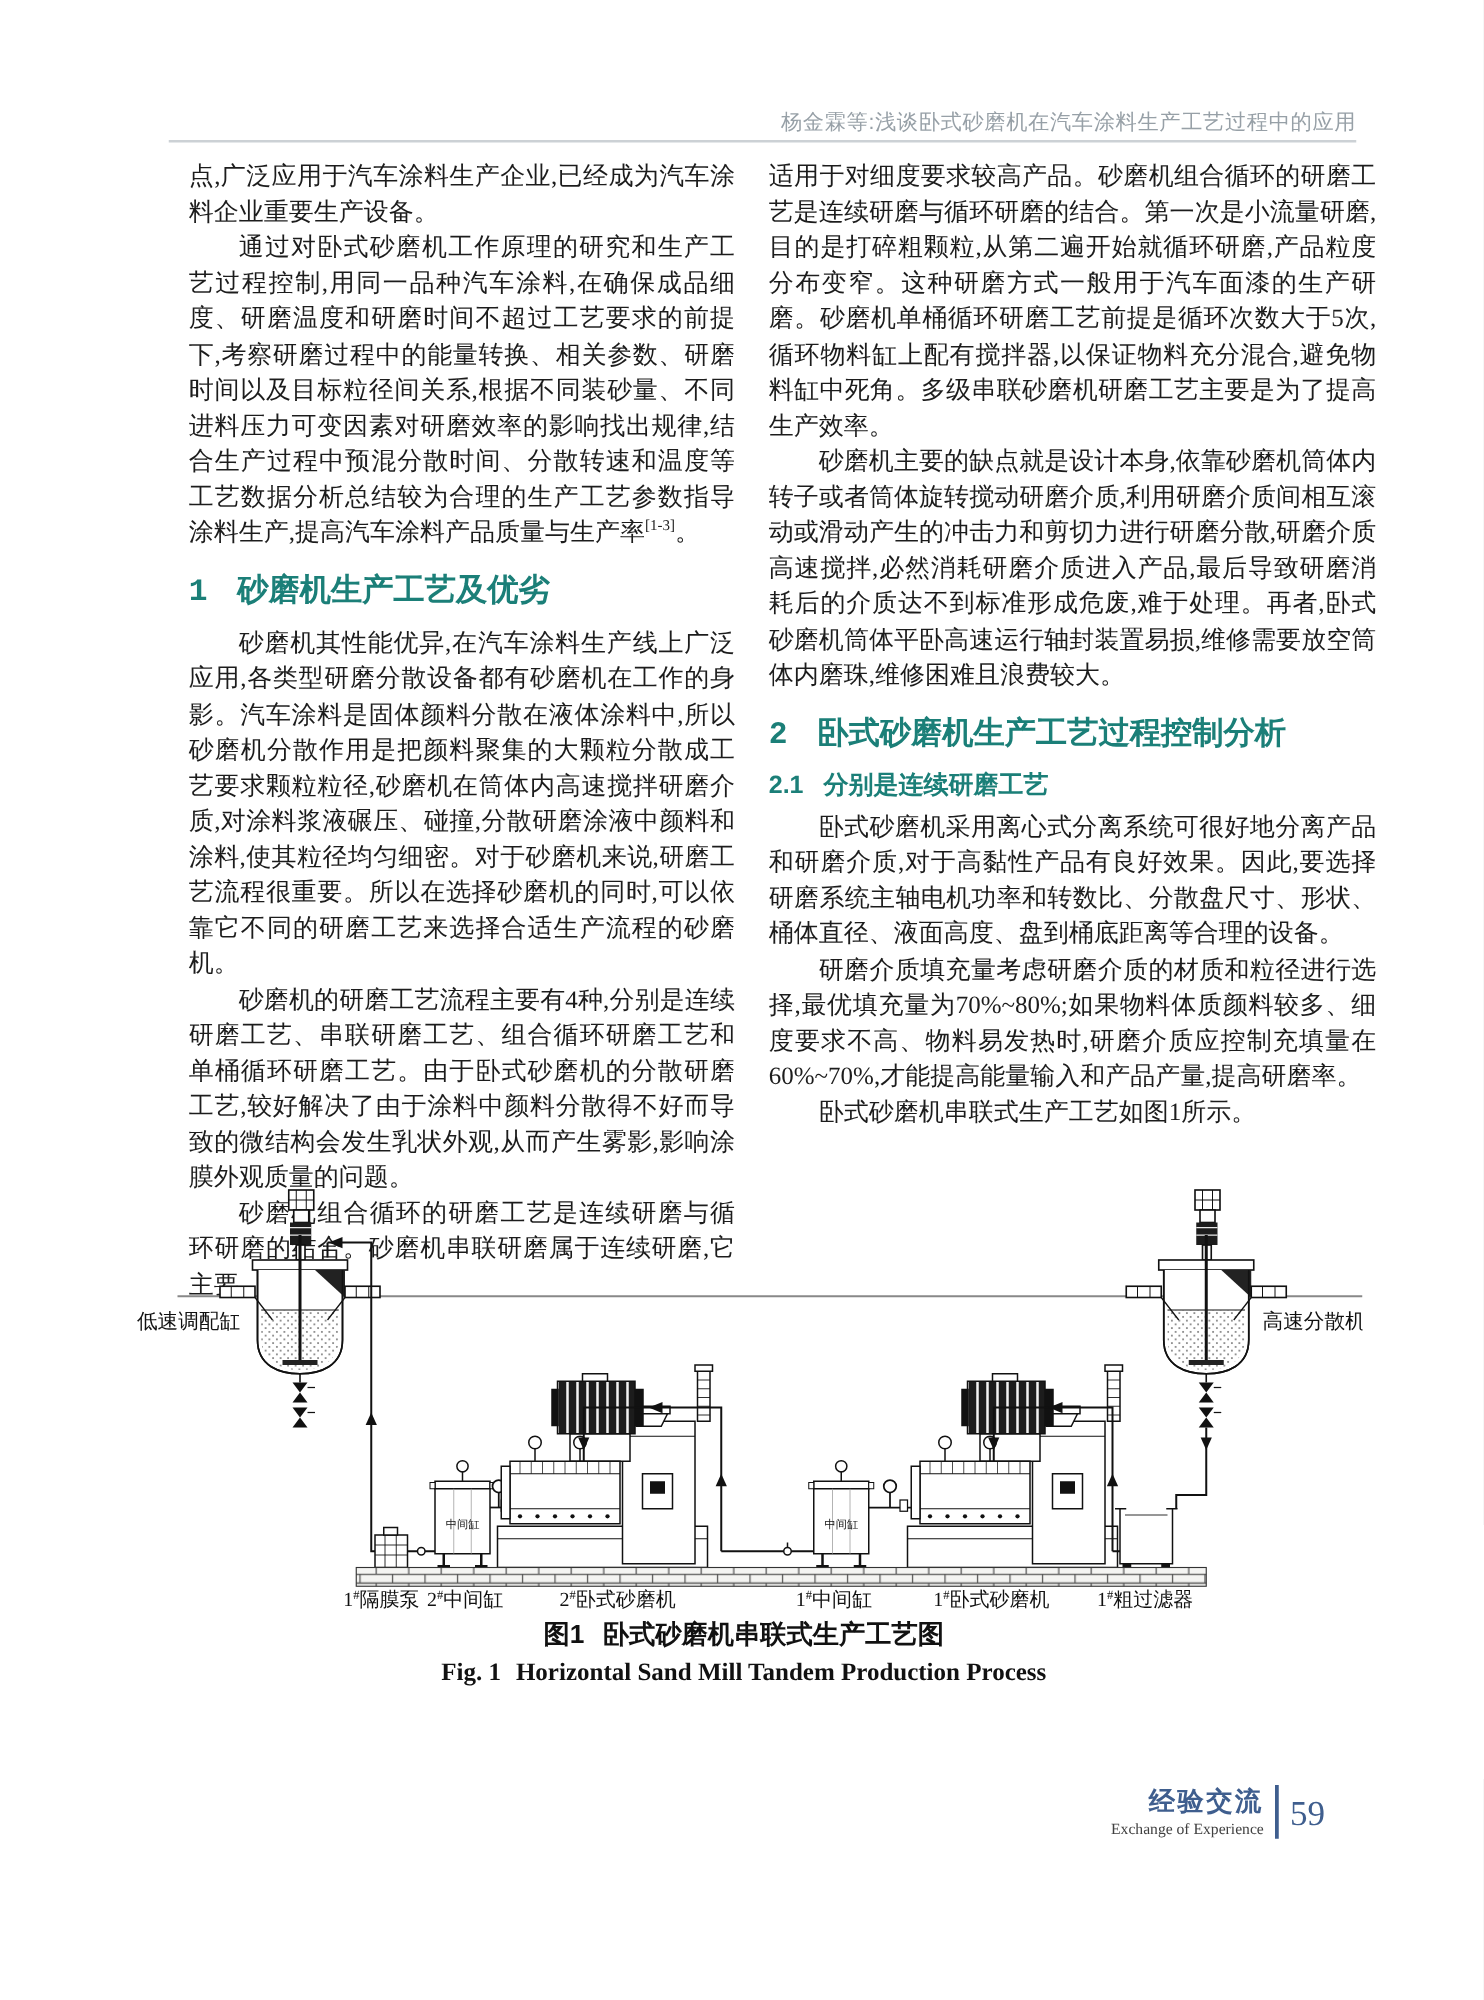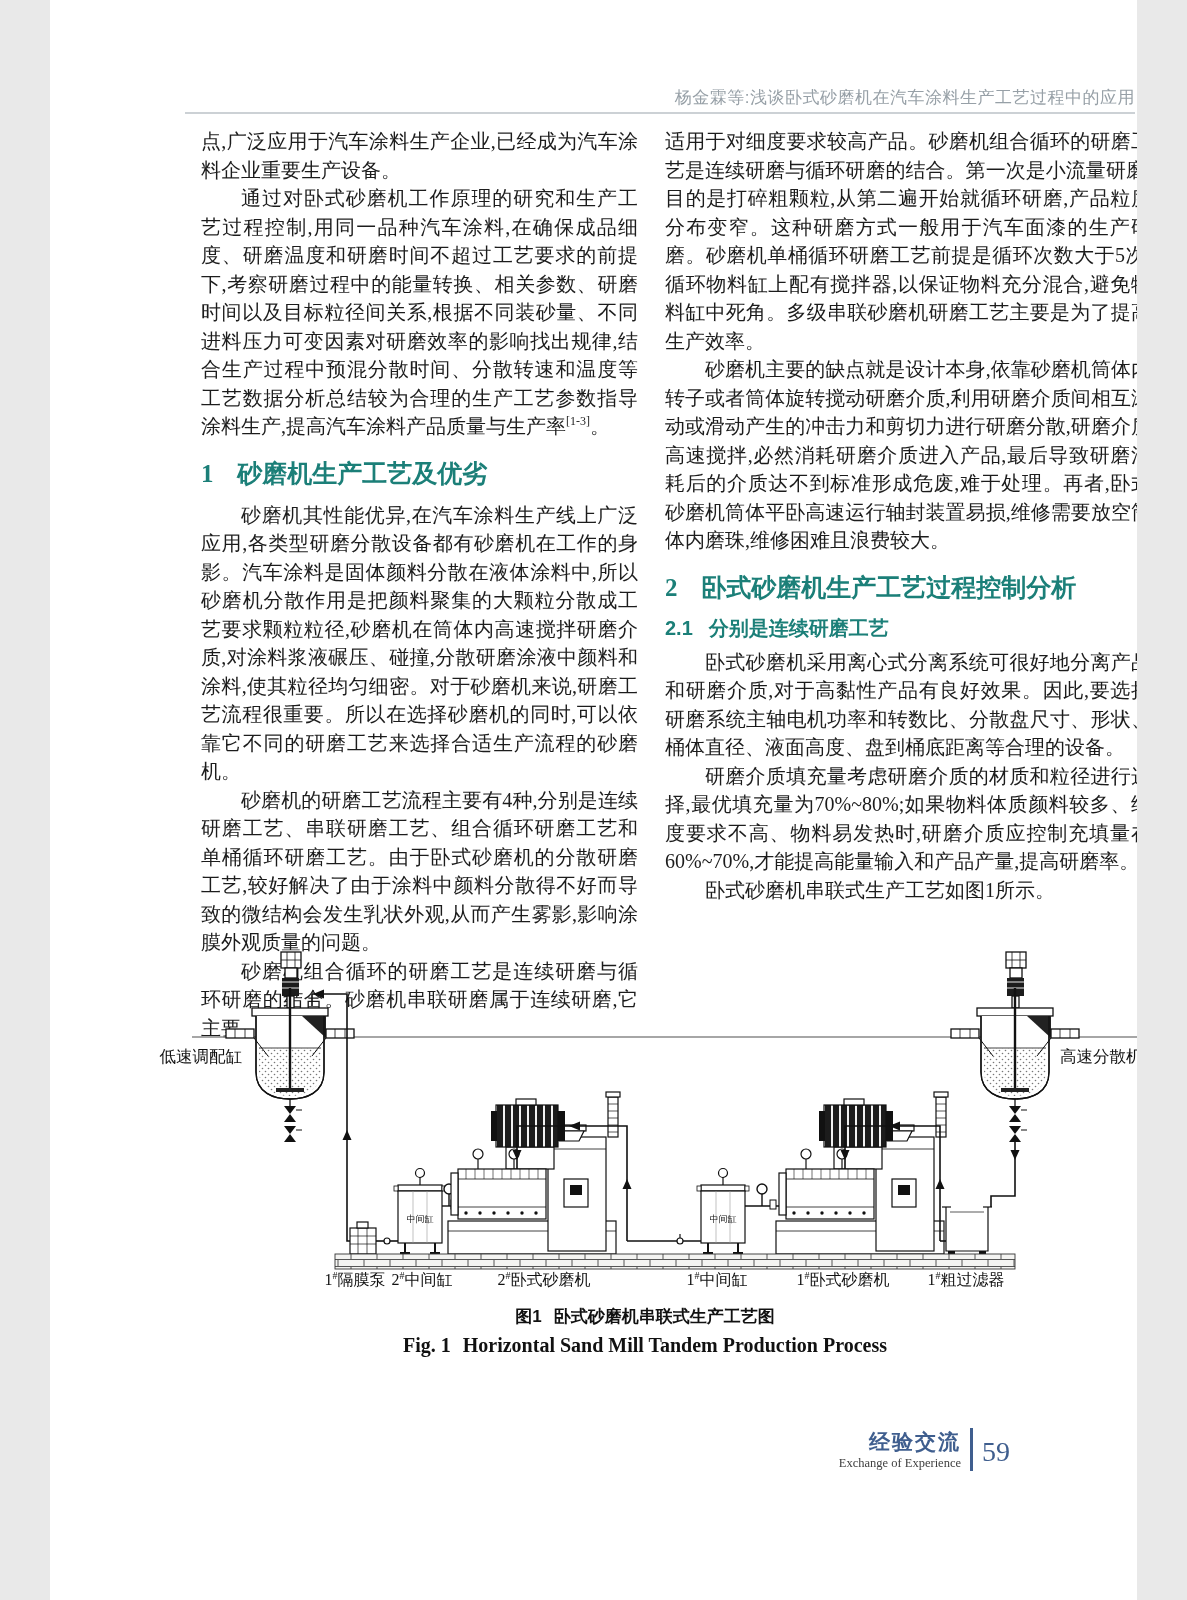--- a/index.html
+++ b/index.html
@@ -1,37 +1,37 @@
 <!DOCTYPE html>
 <html><head>
 <meta charset="utf-8">
 <style>
   html,body{margin:0;padding:0;background:#e9e9e9;}
-  .page{position:relative;width:1087px;height:1600px;background:#ffffff;margin:0 auto;overflow:hidden;
+  .page{position:relative;width:1187px;height:1600px;background:#ffffff;margin:0 auto;overflow:hidden;
         font-family:"Liberation Serif","DejaVu Serif",serif;color:#1c1c1c;}
   .running-header{position:absolute;top:86px;left:135px;width:950px;text-align:right;
         font-family:"Liberation Sans","DejaVu Sans",sans-serif;font-size:17px;color:#97a0a7;letter-spacing:0.5px;}
   .header-rule{position:absolute;top:112px;left:135px;width:950px;height:2px;background:#ccd1d5;}
   .content{position:absolute;top:127px;left:151px;width:950px;display:flex;gap:27px;}
   .col{text-align:justify;font-size:20px;line-height:28.5px;}
   .col-left{width:437px;}
   .col-right{width:486px;}
   .col p{margin:0;text-indent:2em;}
   .col p.cont{text-indent:0;}
   sup.ref{font-size:12px;line-height:0;}
-  .sec-h{font-family:Liberation Serif, serif;font-weight:bold;color:#1b7f78;
+  .sec-h{font-family:Liberation Mono, monospace;font-weight:bold;color:#1b7f78;
         font-size:25px;line-height:32px;margin:17px 0 11px 0;}
   .sec-h .num{margin-right:0.95em;}
   .sub-h{font-family:"Liberation Sans","DejaVu Sans",sans-serif;font-weight:bold;color:#1b7f78;
         font-size:20px;line-height:26px;margin:3px 0 7px 0;}
   .sub-h .num{margin-right:0.8em;}
   .figure-block{position:absolute;top:944px;left:100px;width:990px;}
   .figure-block svg{display:block;}
-  .fig-caption-zh{margin-top:16px;text-align:center;font-family:"Liberation Sans","DejaVu Sans",sans-serif;
-        font-weight:bold;font-size:17px;color:#111;}
+  .fig-caption-zh{margin-top:4px;text-align:center;font-family:"Liberation Sans","DejaVu Sans",sans-serif;
+        font-weight:bold;font-size:21px;color:#111;}
   .fig-caption-zh .cap-title{margin-left:0.7em;}
   .fig-caption-en{margin-top:6px;text-align:center;font-family:"Liberation Serif","DejaVu Serif",serif;
         font-weight:bold;font-size:20px;color:#111;}
   .fig-caption-en .cap-title{margin-left:0.6em;}
   .footer{position:absolute;top:1428px;right:127px;display:flex;align-items:stretch;}
   .footer-titles{text-align:right;margin-right:9px;padding-top:2px;}
   .footer-zh{font-family:"Liberation Sans","DejaVu Sans",sans-serif;font-weight:bold;font-size:21px;
         color:#3f5e8e;letter-spacing:2px;line-height:24px;}
   .footer-en{font-family:"Liberation Serif","DejaVu Serif",serif;font-size:12.5px;color:#404040;margin-top:2px;}
   .footer-bar{width:3px;background:#3f5e8e;margin-right:9px;}

